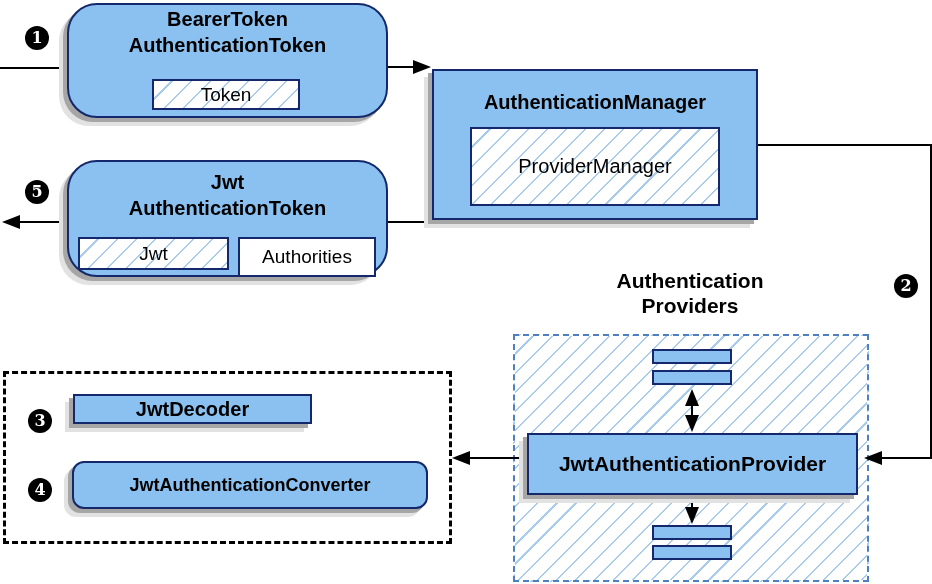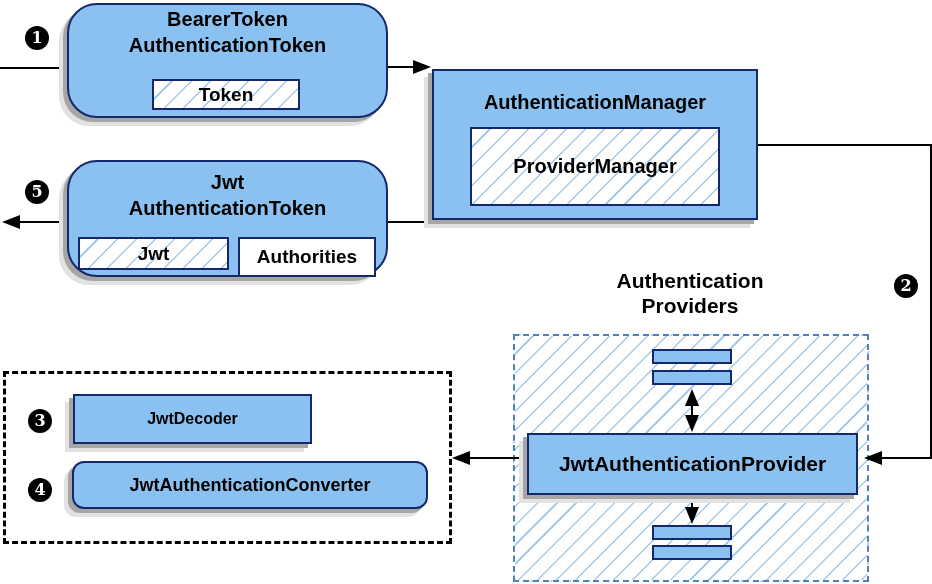--- a/index.html
+++ b/index.html
@@ -23,21 +23,21 @@
     border:2px solid var(--node-border);
     font-weight:bold;z-index:3;
   }
   .shadow{box-shadow:-4px 4px 0 var(--shadow-dark),-8px 8px 0 var(--shadow-light);}
   .rounded{border-radius:30px;}
   .titles{text-align:center;font-size:20px;line-height:26px;font-weight:bold;}
   .chip{
     position:absolute;box-sizing:border-box;
     border:2px solid var(--node-border);
     display:flex;align-items:center;justify-content:center;
-    font-size:19px;font-weight:bold;background:#fff;
+    font-size:19px;font-weight:normal;background:#fff;
   }
   .hatch{
     background-image:repeating-linear-gradient(135deg,
       transparent 0px, transparent 12px,
       var(--hatch) 12px, var(--hatch) 13.5px);
     background-color:#fff;
   }
   .center-label{display:flex;align-items:center;justify-content:center;}
   .group-dashed{
     position:absolute;box-sizing:border-box;z-index:1;
@@ -134,21 +134,21 @@
     <div class="chip" style="left:169px;top:75px;width:138px;height:40px;">Authorities</div>
   </div>
 
   <div class="bar" style="top:349px;"></div>
   <div class="bar" style="top:370px;"></div>
   <div class="bar" style="top:525px;"></div>
   <div class="bar" style="top:545px;"></div>
 
   <div class="node shadow center-label" style="left:527px;top:433px;width:331px;height:62px;font-size:21px;">JwtAuthenticationProvider</div>
 
-  <div class="node shadow center-label" style="left:73px;top:394px;width:239px;height:50px;font-size:16px;">JwtDecoder</div>
+  <div class="node shadow center-label" style="left:73px;top:394px;width:239px;height:30px;font-size:20px;">JwtDecoder</div>
 
   <div class="node shadow center-label" style="left:72px;top:461px;width:356px;height:48px;font-size:18px;border-radius:12px;">JwtAuthenticationConverter</div>
 
   <div class="badge" style="left:25px;top:26px;">1</div>
   <div class="badge" style="left:894px;top:274px;">2</div>
   <div class="badge" style="left:28px;top:409px;">3</div>
   <div class="badge" style="left:28px;top:478px;">4</div>
   <div class="badge" style="left:25px;top:180px;">5</div>
 
 </div>

